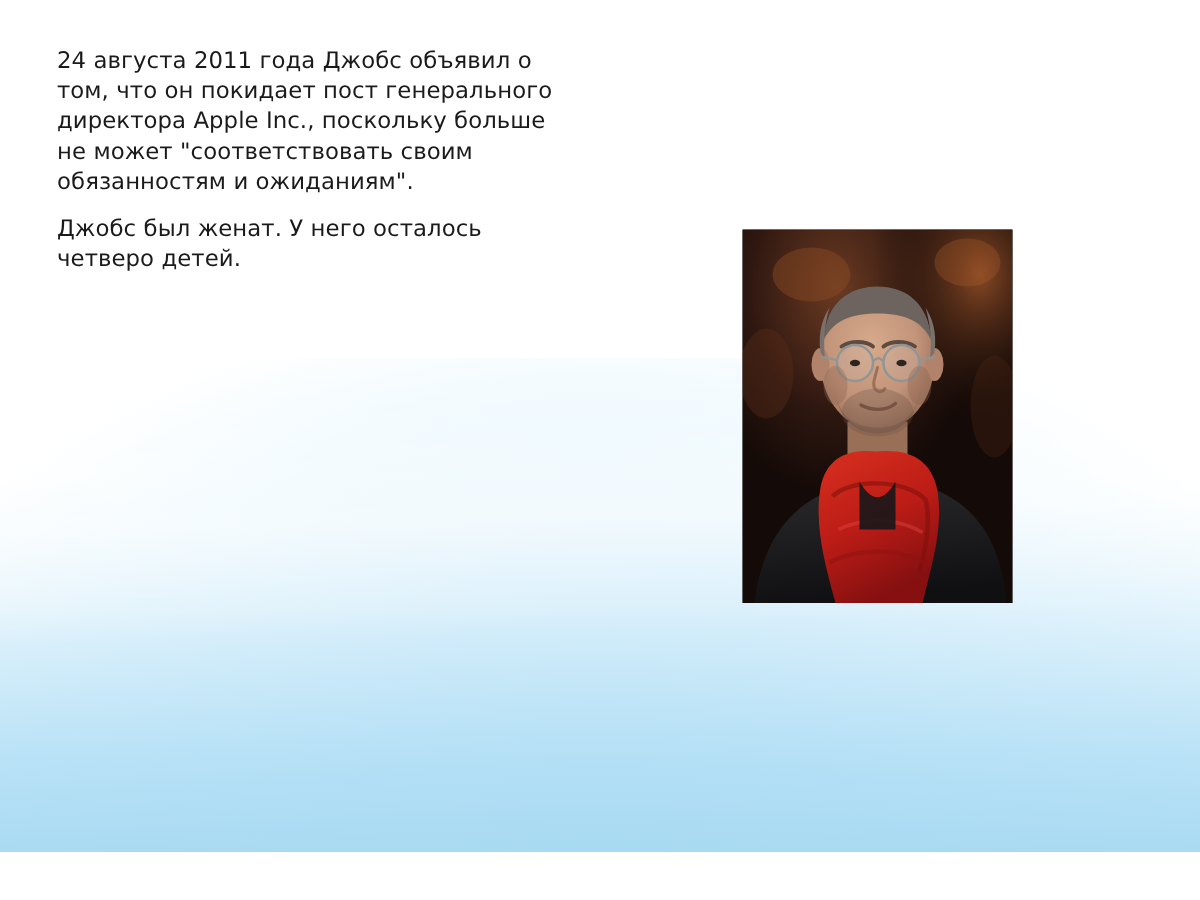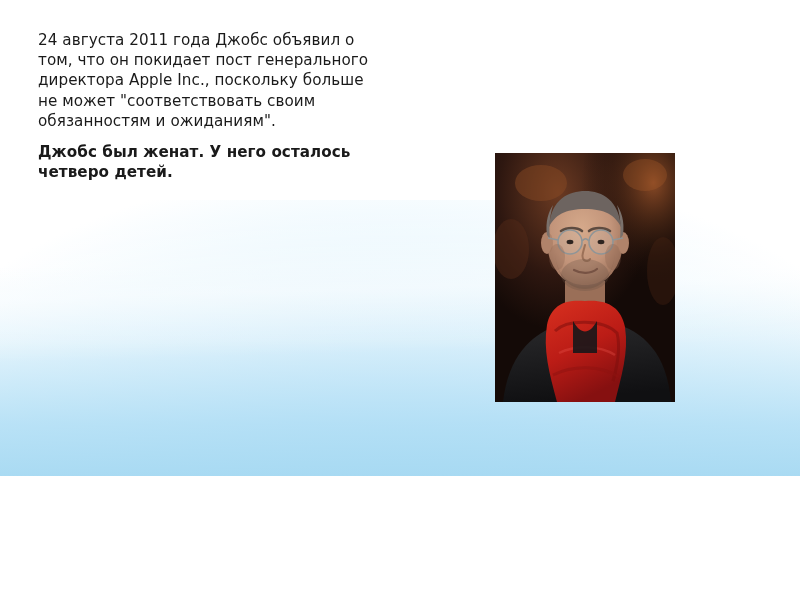--- a/index.html
+++ b/index.html
@@ -9,21 +9,21 @@
   body {
     width: 800px;
     height: 600px;
     overflow: hidden;
     font-family: "DejaVu Sans", sans-serif;
   }
 
   .slide {
     position: relative;
     width: 800px;
-    height: 476px;
+    height: 568px;
     background: #0f766e;
     overflow: hidden;
   }
 
   
   .bg-base {
     position: absolute;
     inset: 0;
     background: #ffffff;
   }
@@ -76,21 +76,20 @@
   .para {
     color: #1a1a1a;
     font-size: 15.2px;
     line-height: 1.33;
     margin: 0 0 11px 0;
     text-align: left;
     letter-spacing: 0.05px;
   }
   .para:last-child {
     margin-bottom: 12px;
-    font-weight: bold;
   }
 
   
   .photo-frame {
     position: absolute;
     left: 495px;
     top: 153px;
     width: 180px;
     height: 249px;
     overflow: hidden;

